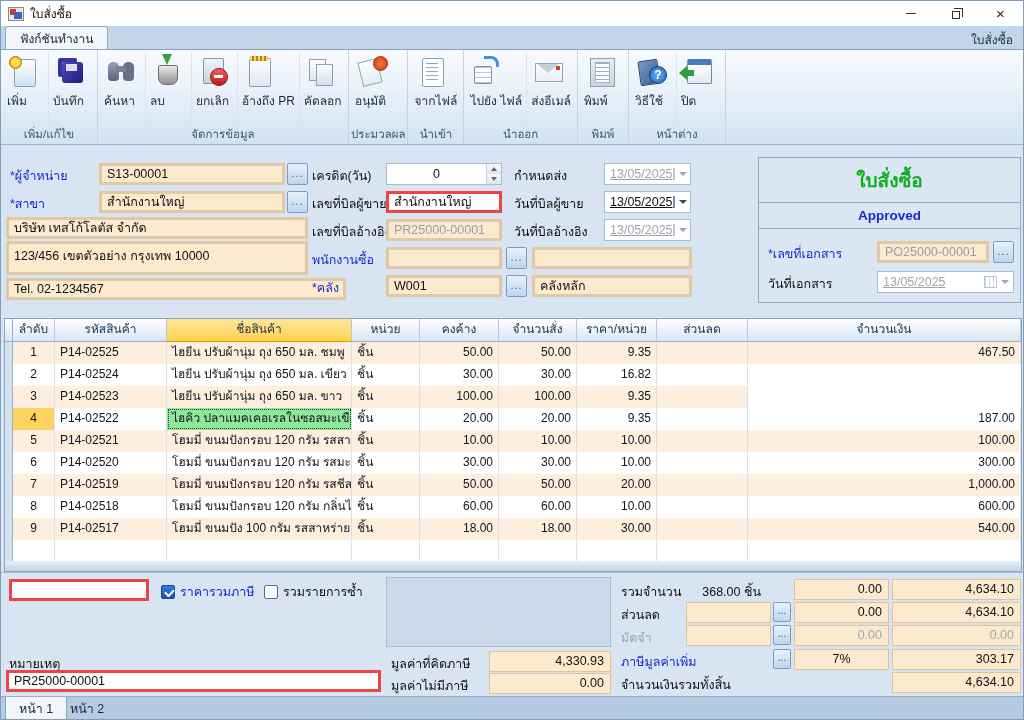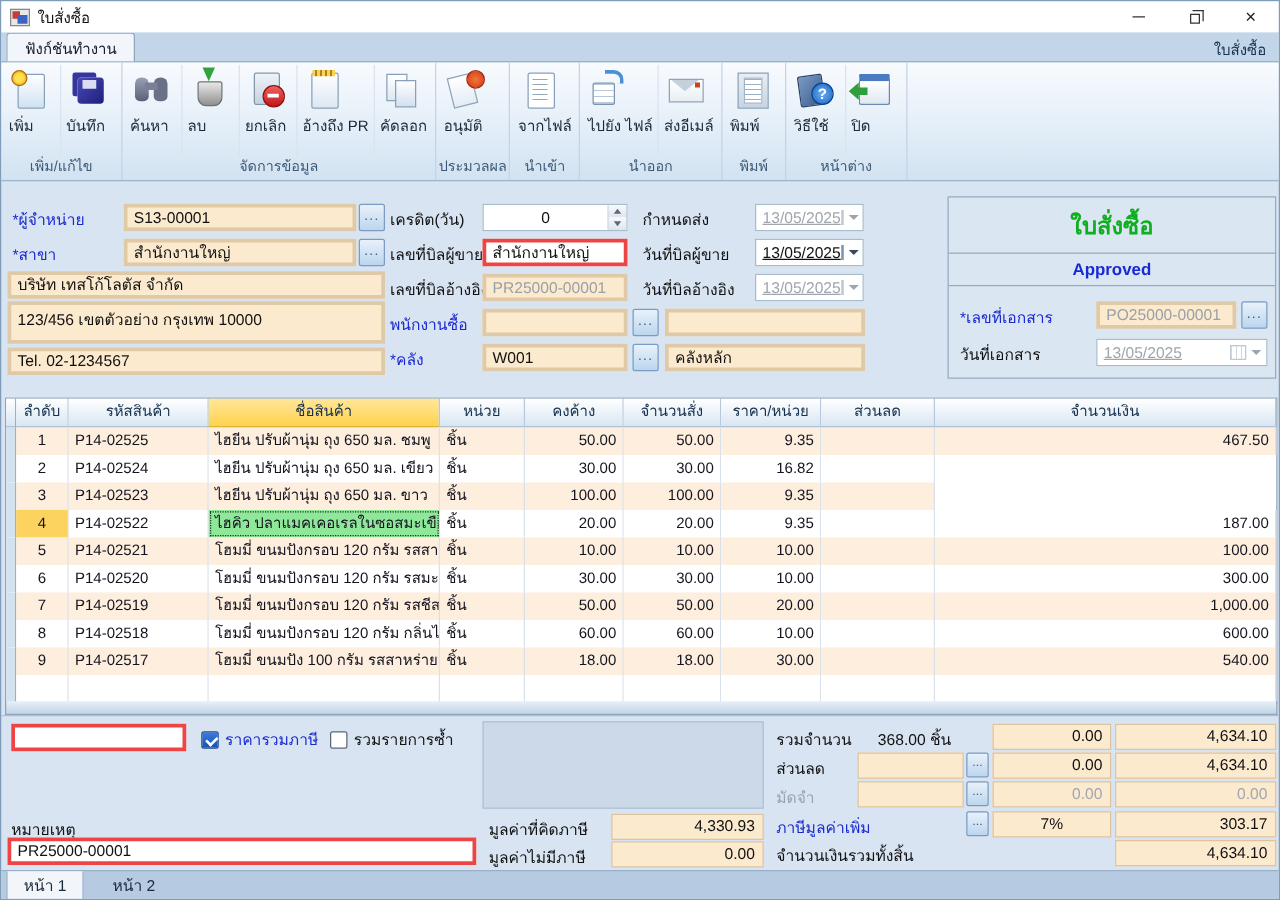--- a/index.html
+++ b/index.html
@@ -254,21 +254,21 @@
   <div class="formarea">
 
     <div class="lbl blue" style="left:9px;top:21px">*ผู้จำหน่าย</div>
     <div class="fld peach ro" style="left:98px;top:18px;width:186px">S13-00001</div>
     <div class="browse" style="left:286px;top:18px">...</div>
     <div class="lbl blue" style="left:9px;top:49px">*สาขา</div>
     <div class="fld peach ro" style="left:98px;top:46px;width:186px">สำนักงานใหญ่</div>
     <div class="browse" style="left:286px;top:46px">...</div>
     <div class="fld peach ro" style="left:5px;top:72px;width:302px">บริษัท เทสโก้โลตัส จำกัด</div>
     <div class="fld peach ro" style="left:5px;top:96px;width:302px;height:34px;align-items:flex-start;padding-top:2px">123/456 เขตตัวอย่าง กรุงเทพ 10000</div>
-    <div class="fld peach ro" style="left:5px;top:133px;width:302px">Tel. 02-1234567</div>
+    <div class="fld peach ro" style="left:5px;top:133px;width:340px">Tel. 02-1234567</div>
 
     <div class="lbl" style="left:311px;top:21px">เครดิต(วัน)</div>
     <div class="spinner" style="left:385px;top:18px;width:116px">
       <span class="spin-val">0</span>
       <span class="spin-btns">
           <span class="spin-up"></span>
           <span class="spin-dn"></span>
         </span>
     </div>
     <div class="lbl" style="left:513px;top:21px">กำหนดส่ง</div>
@@ -498,16 +498,16 @@
     <div class="sm-browse" style="left:772px;top:76px">...</div>
     <div class="pbox center" style="left:793px;top:76px;width:95px">7%</div>
     <div class="pbox" style="left:891px;top:76px;width:129px">303.17</div>
 
     <div class="lbl" style="left:620px;top:102px">จำนวนเงินรวมทั้งสิ้น</div>
     <div class="pbox" style="left:891px;top:99px;width:129px">4,634.10</div>
   </div>
 
   <div class="pagestrip">
     <div class="ptab active" style="left:4px">หน้า 1</div>
-    <div class="ptab" style="left:76px">หน้า 2</div>
+    <div class="ptab" style="left:56px">หน้า 2</div>
   </div>
 
 </div>
 
 </body></html>

